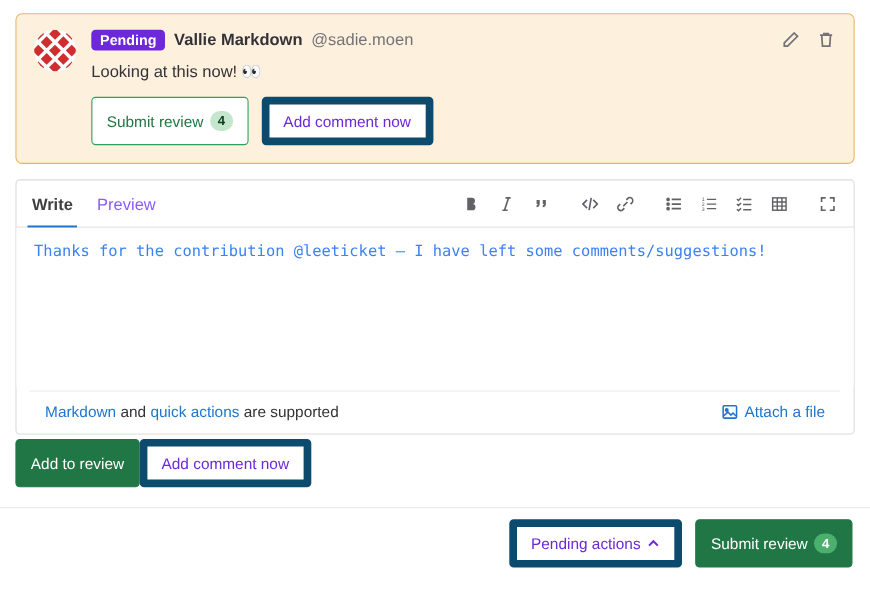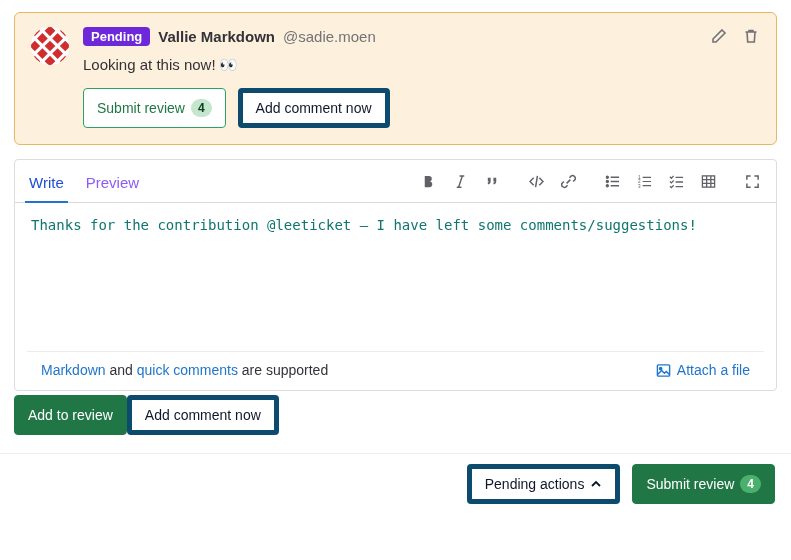--- a/index.html
+++ b/index.html
@@ -47,22 +47,22 @@
     width:22px; height:22px; display:flex; align-items:center; justify-content:center;
     color:#737278; cursor:pointer;
   }
   .icon-btn svg { width:16px; height:16px; }
   .pending-text { margin-top:10px; font-size:15px; }
   .pending-buttons { margin-top:14px; display:flex; gap:12px; }
 
   .btn {
     display:inline-flex; align-items:center; gap:6px;
     padding:7px 13px; font-size:14px; border-radius:4px;
-    background:#fff; border:5px solid #0c4a6e; cursor:pointer;
-    color:#0f172a; font-family:inherit;
+    background:#fff; border:7px solid #0c4a6e; cursor:pointer;
+    color:#6d28d9; font-family:inherit;
   }
   .btn-outline-green {
     border:1px solid #2da160; color:#217645; background:#fff;
   }
   .btn-green {
     background:#217645; border:1px solid #217645; color:#fff; font-weight:500;
   }
   .count-pill {
     background:#c3e6cd; color:#0a4020;
     border-radius:10px; padding:0 7px; font-size:12px; line-height:18px;
@@ -75,35 +75,35 @@
     border:1px solid #dcdcde; border-radius:4px;
   }
   .editor-tabs {
     display:flex; align-items:center; padding:6px 10px 0 10px; gap:14px;
     border-bottom:1px solid #dcdcde;
   }
   .tab {
     padding:8px 4px 10px 4px; font-size:15px; color:#8b5cf6; cursor:pointer;
     border-bottom:2px solid transparent; margin-bottom:-1px;
   }
-  .tab.active { color:#1d4ed8; font-weight:400; border-bottom-color:#1f75cb; }
+  .tab.active { color:#404040; font-weight:700; border-bottom-color:#1f75cb; }
   .toolbar {
     margin-left:auto; display:flex; align-items:center; gap:4px;
     padding-bottom:6px;
   }
   .tool {
     width:28px; height:28px; display:flex; align-items:center; justify-content:center;
     color:#626168; cursor:pointer; border-radius:4px;
   }
   .tool svg { width:15px; height:15px; }
   .tool-sep { width:8px; }
   .editor-textarea {
     width:100%; border:none; resize:none; outline:none;
     padding:14px 16px; font-family: "SFMono-Regular", Menlo, Consolas, monospace;
-    font-size:14px; height:145px; color:#0f766e;
+    font-size:14px; height:145px; color:#3b82f6;
   }
   .editor-footer {
     display:flex; align-items:center; padding:10px 14px 12px 14px;
     border-top:1px solid #ececef;
     font-size:14px; color:#333238;
     margin: 0 12px;
   }
   .editor-footer a { color:#1f75cb; text-decoration:none; }
   .attach { margin-left:auto; display:flex; align-items:center; gap:6px; color:#1f75cb; cursor:pointer; }
   .attach svg { width:15px; height:15px; }
@@ -232,21 +232,21 @@
       <span class="tool">
           <svg viewBox="0 0 16 16" fill="none" stroke="currentColor" stroke-width="1.6">
             <path d="M2 6V2h4M14 10v4h-4M10 2h4v4M6 14H2v-4"></path>
           </svg>
         </span>
     </div>
   </div>
   <textarea class="editor-textarea" style="">Thanks for the contribution @leeticket – I have left some comments/suggestions!</textarea>
   <div class="editor-footer">
     <span>
-      <a href="#">Markdown</a><span> and </span><a href="#">quick comments</a><span> are supported</span>
+      <a href="#">Markdown</a><span> and </span><a href="#">quick actions</a><span> are supported</span>
     </span>
     <span class="attach">
       <svg viewBox="0 0 16 16" fill="none" stroke="currentColor" stroke-width="1.5">
           <rect x="1.5" y="2" width="13" height="12" rx="1"></rect>
           <circle cx="5" cy="6" r="1.2" fill="currentColor"></circle>
           <path d="M2 12l4-4 3 3 2-2 3 3"></path>
         </svg>
       <span>Attach a file</span>
     </span>
   </div>

